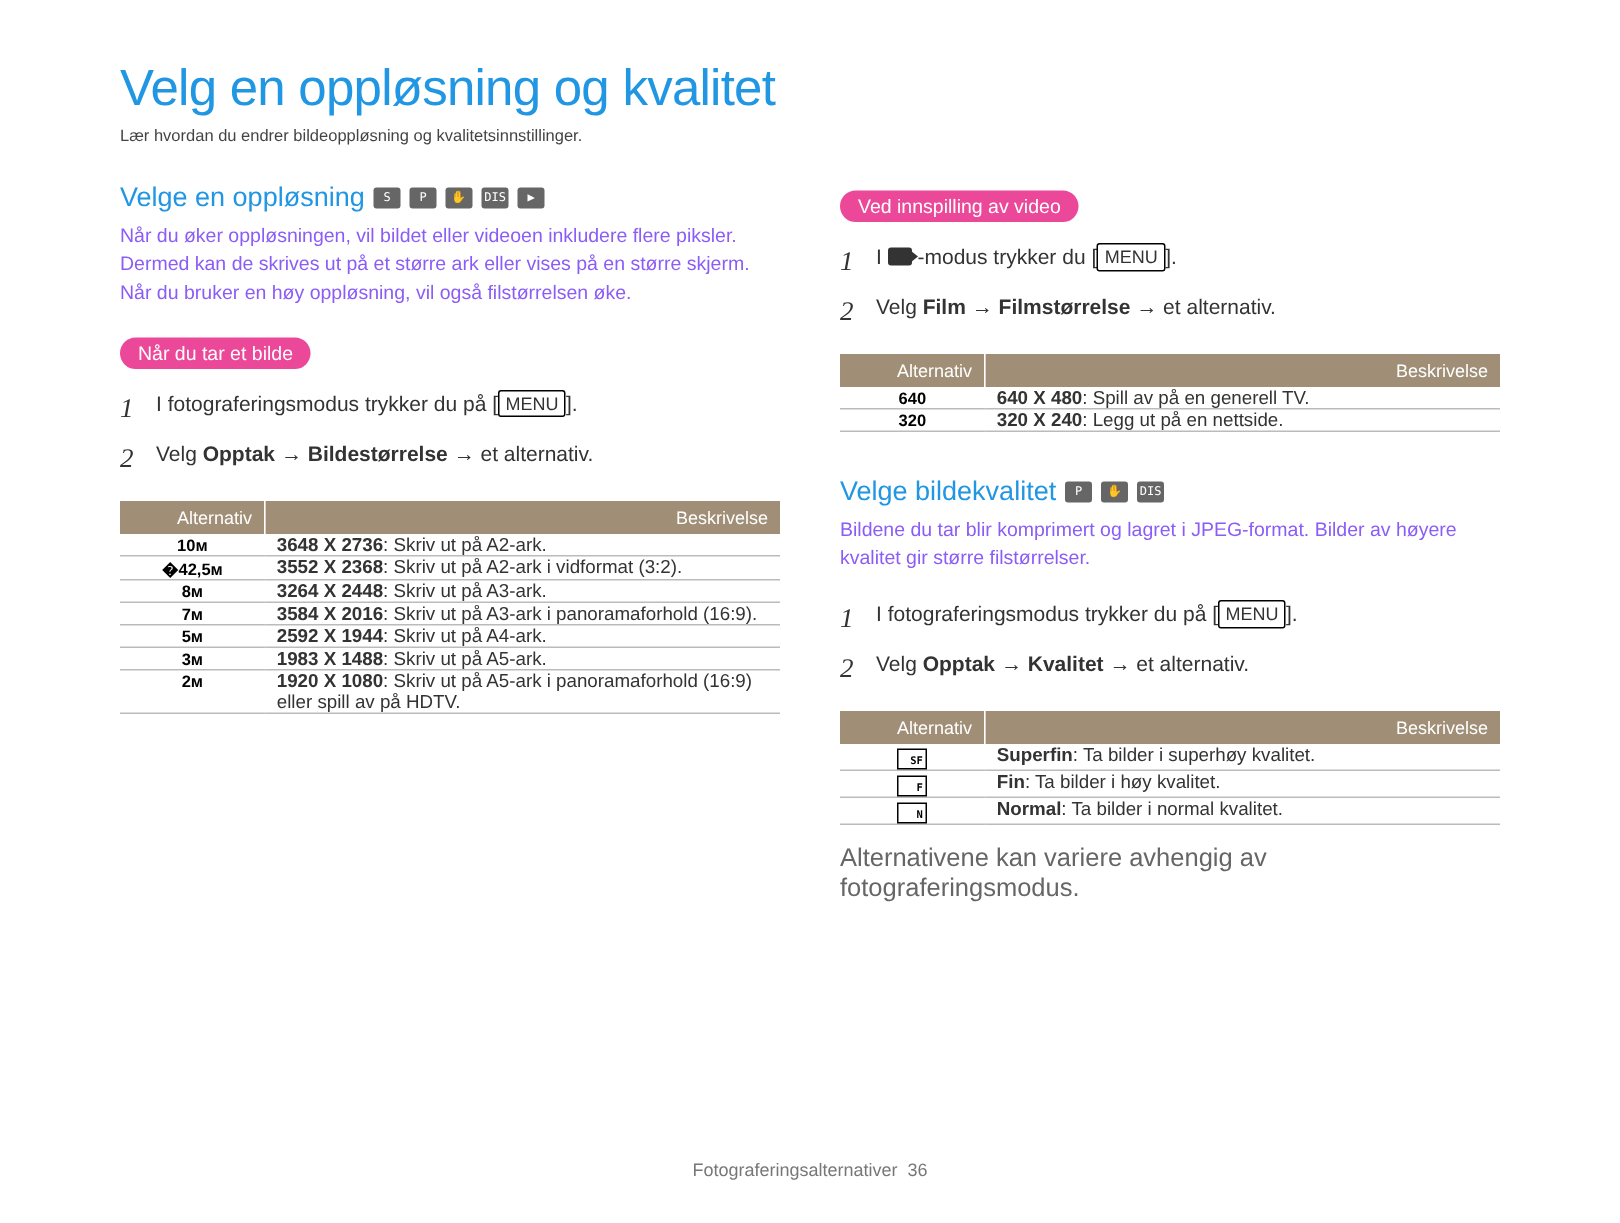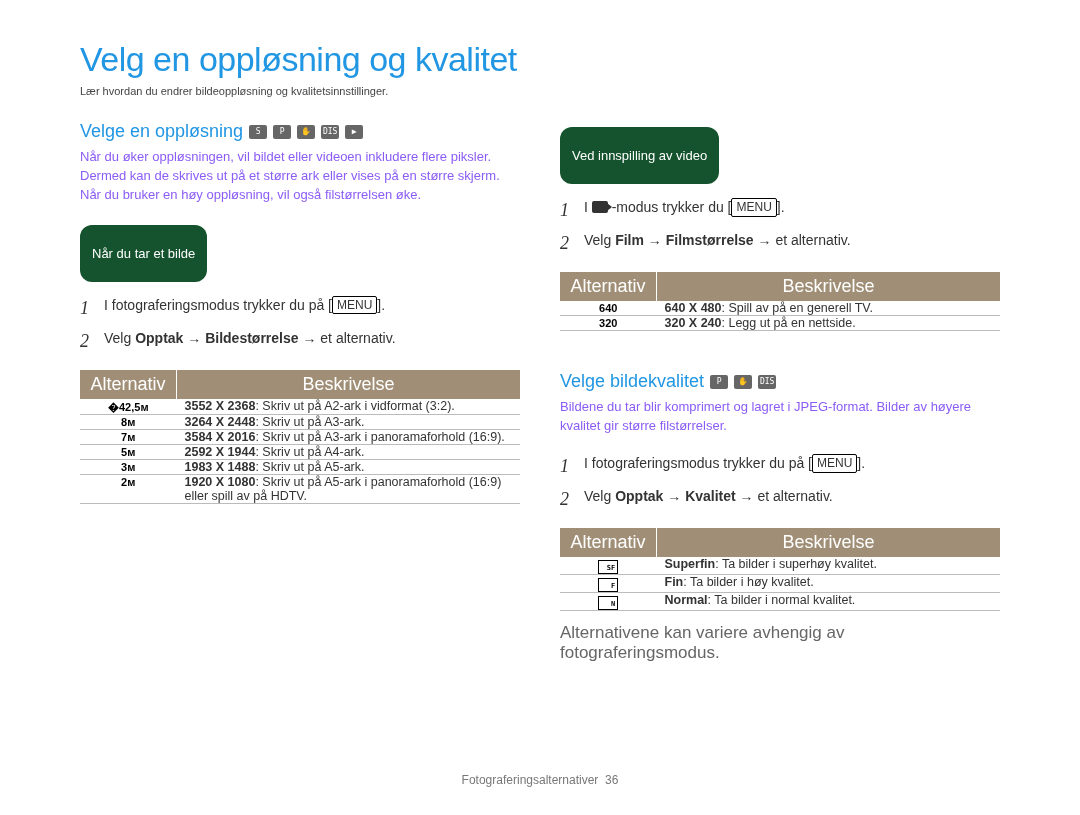--- a/index.html
+++ b/index.html
@@ -58,24 +58,24 @@
     font-family: monospace;
   }
   .body-text {
     font-size: 13px;
     line-height: 1.45;
     color: #8b5cf6;
     margin-bottom: 14px;
   }
   .pill {
     display: inline-block;
-    background: #14532d;
+    background: #ec4899;
     color: #fff;
     font-size: 13px;
-    padding: 21px 12px;
+    padding: 3px 12px;
     border-radius: 12px;
     margin: 6px 0 10px 0;
   }
   ol.steps {
     list-style: none;
     padding: 0;
     margin: 0 0 12px 0;
   }
   ol.steps li {
     display: flex;
@@ -103,23 +103,23 @@
   table.opt {
     width: 100%;
     border-collapse: collapse;
     font-size: 12.5px;
     margin-top: 2px;
   }
   table.opt th {
     background: #a08f76;
     color: #fff;
     font-weight: normal;
-    text-align: center;
+    text-align: right;
     padding: 4px 8px;
-    font-size: 18px;
+    font-size: 12px;
   }
   table.opt th:first-child {
     width: 80px;
     border-right: 1px solid #fff;
   }
   table.opt td {
     padding: 0 8px;
     border-bottom: 1px solid #bbb;
     vertical-align: top;
   }
@@ -223,20 +223,24 @@
 
       <table class="opt">
         <thead>
           <tr>
             <th>Alternativ</th>
             <th>Beskrivelse</th>
           </tr>
         </thead>
         <tbody id="left-rows">
             <tr>
+              <td><span class="res-icon">10м</span></td>
+              <td><span class="bold">3648 X 2736</span>: Skriv ut på A2-ark.</td>
+            </tr>
+            <tr>
               <td><span class="res-icon">�42,5м⁠</span></td>
               <td><span class="bold">3552 X 2368</span>: Skriv ut på A2-ark i vidformat (3:2).</td>
             </tr>
             <tr>
               <td><span class="res-icon">8м</span></td>
               <td><span class="bold">3264 X 2448</span>: Skriv ut på A3-ark.</td>
             </tr>
             <tr>
               <td><span class="res-icon">7м</span></td>
               <td><span class="bold">3584 X 2016</span>: Skriv ut på A3-ark i panoramaforhold (16:9).</td>
@@ -287,21 +291,21 @@
               <td><span class="res-icon">640</span></td>
               <td><span class="bold">640 X 480</span>: Spill av på en generell TV.</td>
             </tr>
             <tr>
               <td><span class="res-icon">320</span></td>
               <td><span class="bold">320 X 240</span>: Legg ut på en nettside.</td>
             </tr>
           </tbody>
       </table>
 
-      <h2 class="section-head" style="margin-top:40px">
+      <h2 class="section-head" style="margin-top:29px">
         <span>Velge bildekvalitet</span>
         <span class="mode-icon">P</span>
         <span class="mode-icon">✋</span>
         <span class="mode-icon">DIS</span>
       </h2>
       <div class="body-text">Bildene du tar blir komprimert og lagret i JPEG-format. Bilder av høyere kvalitet gir større filstørrelser.</div>
 
       <ol class="steps">
         <li>
           <span class="step-num">1</span>

